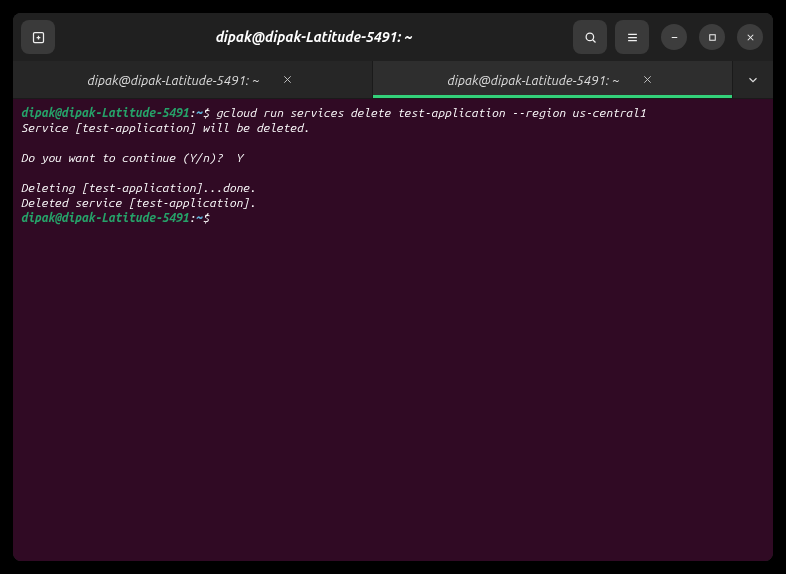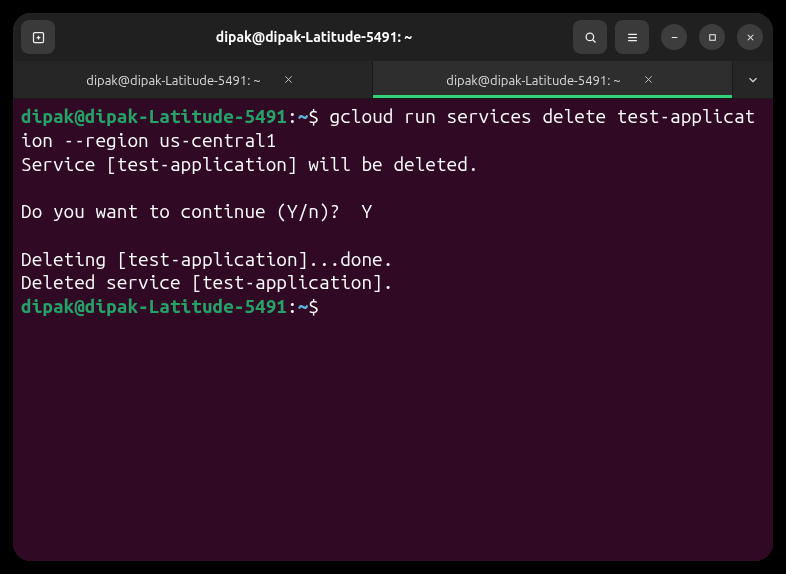--- a/index.html
+++ b/index.html
@@ -9,25 +9,26 @@
     align-items: center;
     justify-content: center;
     width: 786px;
     height: 574px;
     font-family: "Ubuntu", "Cantarell", sans-serif;
   }
   .window {
     width: 760px;
     height: 548px;
     background: #2c2c2c;
-    border-radius: 18px;
+    border-radius: 8px;
     overflow: hidden;
     display: flex;
     flex-direction: column;
     box-shadow: 0 6px 24px rgba(0,0,0,0.6);
+    font-style: italic;
   }
   .titlebar {
     height: 48px;
     background: #202020;
     display: flex;
     align-items: center;
     padding: 0 8px;
     gap: 8px;
   }
   .tb-btn {
@@ -102,21 +103,21 @@
     justify-content: center;
     color: #ddd;
     cursor: pointer;
   }
   .tab-dropdown svg { width: 14px; height: 14px; stroke: #ddd; stroke-width: 2; fill: none; }
   .terminal {
     flex: 1;
     background: #300a24;
     color: #ffffff;
     font-family: "Ubuntu Mono", "DejaVu Sans Mono", monospace;
-    font-size: 19px;
+    font-size: 12px;
     line-height: 1.25;
     padding: 6px 8px 8px 8px;
     white-space: pre-wrap;
     word-break: break-all;
     overflow: hidden;
   }
   .p-user { color: #26a269; font-weight: bold; }
   .p-colon { color: #ffffff; }
   .p-path { color: #5fb3d9; font-weight: bold; }
   .p-dollar { color: #ffffff; }

